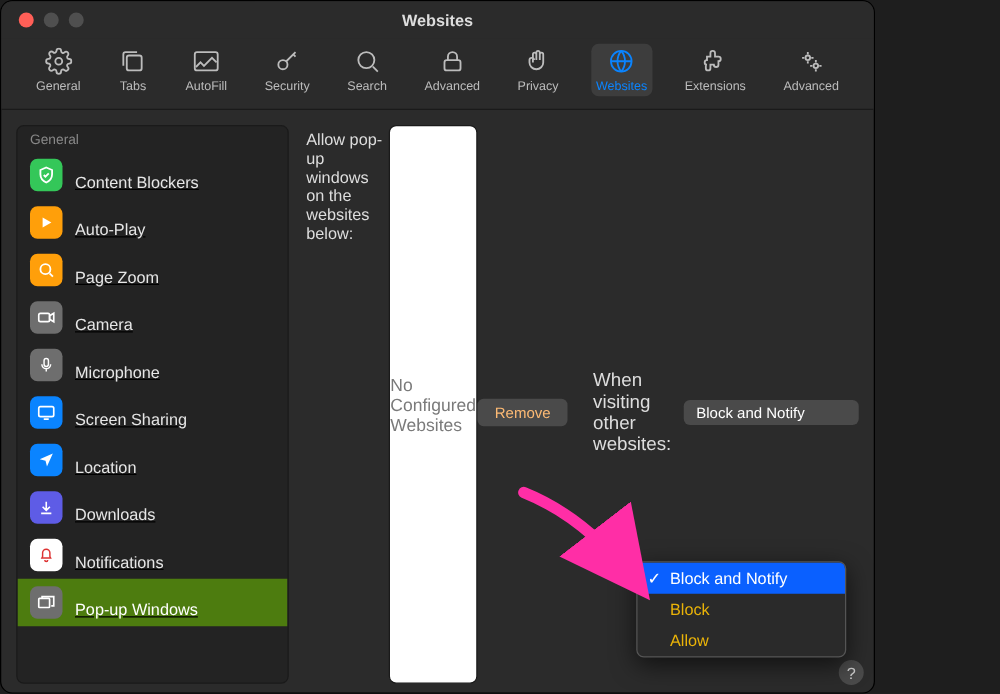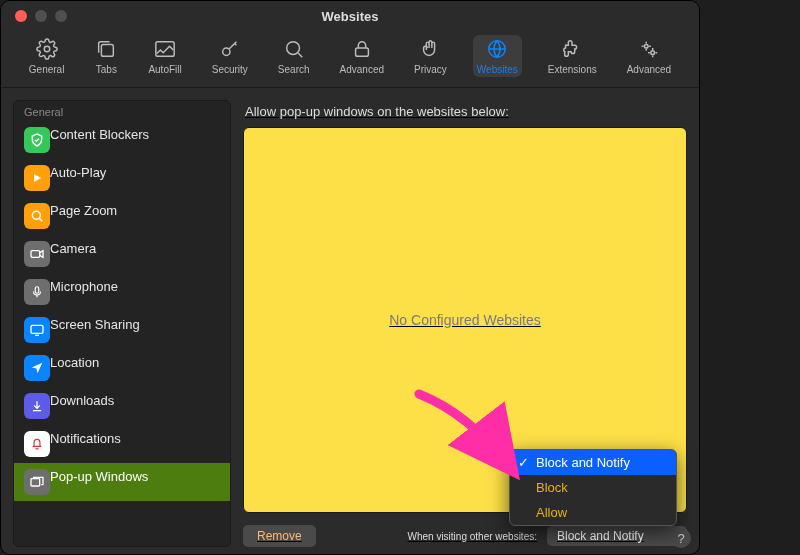--- a/index.html
+++ b/index.html
@@ -14,33 +14,33 @@
   .toolbar { display: flex; justify-content: center; gap: 22px; padding: 4px 0 10px 0; background: #2b2b2b; border-bottom: 1px solid #1a1a1a; }
   .toolitem { display: flex; flex-direction: column; align-items: center; gap: 3px; padding: 2px 4px; border-radius: 6px; cursor: pointer; }
   .toolitem.selected { background: #3d3d3d; }
   .toolitem .ticon { width: 24px; height: 24px; display: flex; align-items: center; justify-content: center; color: #bcbcbc; }
   .toolitem.selected .ticon { color: #0a84ff; }
   .toolitem .tlabel { font-size: 10px; color: #bcbcbc; }
   .toolitem.selected .tlabel { color: #0a84ff; }
   .content { display: flex; height: calc(100% - 82px); padding: 12px; gap: 12px; }
   .sidebar { width: 218px; background: #232323; border: 1px solid #1a1a1a; border-radius: 6px; display: flex; flex-direction: column; overflow: hidden; }
   .sidebar-head { font-size: 11px; color: #888; padding: 5px 10px 3px 10px; }
-  .sideitem { display: flex; align-items: flex-start; padding: 6px 10px; cursor: pointer; }
+  .sideitem { display: flex; align-items: flex-end; gap: 10px; padding: 6px 10px; cursor: pointer; text-decoration: underline; }
   .sideitem.selected { background: #4d7c0f; }
   .sideicon { width: 26px; height: 26px; border-radius: 6px; display: flex; align-items: center; justify-content: center; color: #fff; font-size: 14px; flex-shrink: 0; }
   .sidelabel { font-size: 13px; color: #e6e6e6; }
   .sideitem.selected .sidelabel { color: #fff; }
-  .main { flex: 1; display: flex; flex-direction: column; text-decoration: underline; }
+  .main { flex: 1; display: flex; flex-direction: row; }
   .desc { font-size: 13px; color: #ddd; margin: 4px 0 8px 2px; }
-  .listbox { flex: 1; background: #fde047; border: 1px solid #1a1a1a; border-radius: 6px; display: flex; align-items: center; justify-content: center; }
+  .listbox { flex: 1; background: #ffffff; border: 1px solid #1a1a1a; border-radius: 6px; display: flex; align-items: center; justify-content: center; }
   .empty { font-size: 14px; color: #7a7a7a; }
   .footer { display: flex; align-items: center; margin-top: 12px; gap: 10px; }
   .btn { background: #4a4a4a; color: #fdba74; border: none; border-radius: 5px; padding: 4px 14px; font-size: 12px; cursor: default; }
   .spacer { flex: 1; }
-  .footlabel { font-size: 10px; color: #ddd; }
+  .footlabel { font-size: 15px; color: #ddd; }
   .select { background: #4a4a4a; color: #fff; border-radius: 5px; padding: 3px 20px 3px 10px; font-size: 12px; position: relative; cursor: pointer; min-width: 140px; }
   .dropdown { position: absolute; right: 22px; bottom: 28px; width: 168px; background: #2a2a2a; border: 1px solid #555; border-radius: 6px; box-shadow: 0 6px 20px rgba(0,0,0,0.6); overflow: hidden; z-index: 10; }
   .dropitem { padding: 5px 10px 5px 26px; font-size: 13px; color: #eab308; position: relative; cursor: pointer; }
   .dropitem.sel { background: #0a60ff; color: #fff; }
   .dropitem .check { position: absolute; left: 8px; top: 5px; }
   .arrow { position: absolute; right: 170px; bottom: 70px; z-index: 11; pointer-events: none; }
   .helpbtn { position: absolute; right: 8px; bottom: 6px; width: 20px; height: 20px; border-radius: 50%; background: #4a4a4a; color: #ccc; display: flex; align-items: center; justify-content: center; font-size: 13px; cursor: pointer; }
   svg { display: block; }
 </style>
 </head>

